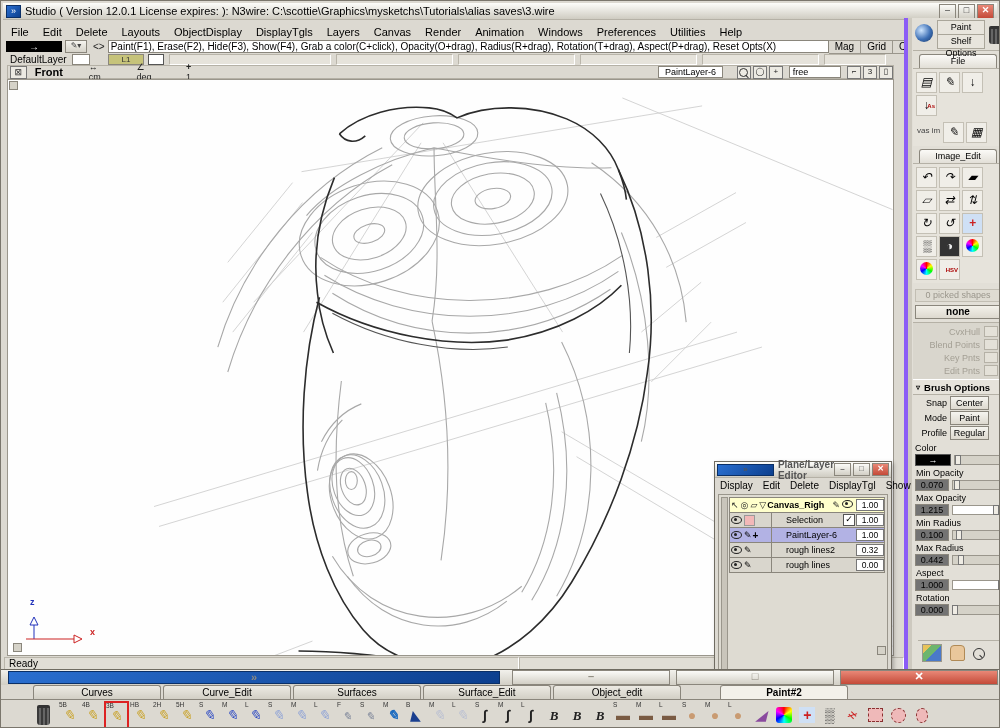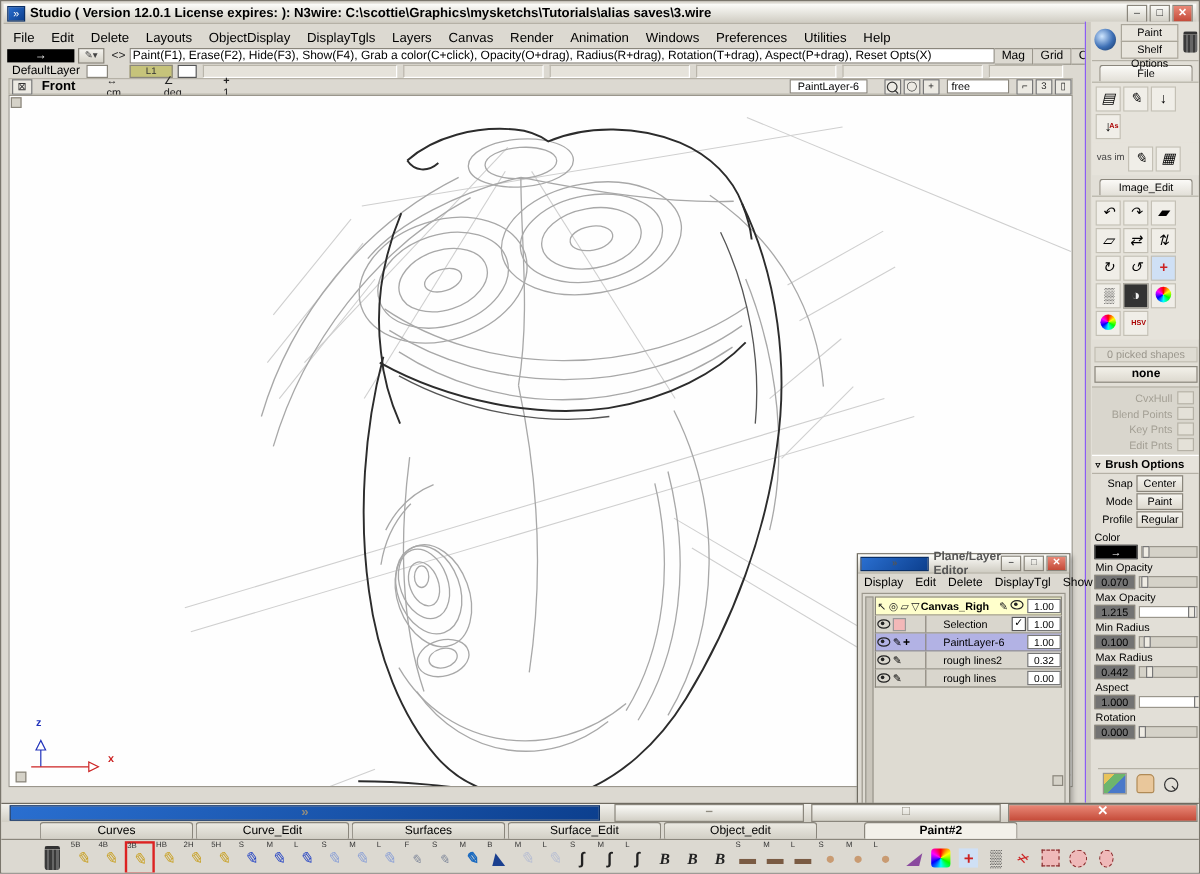--- a/index.html
+++ b/index.html
@@ -1,21 +1,21 @@
 <!DOCTYPE html>
 <html><head>
 <meta charset="utf-8">
 <style>
   html,body{margin:0;padding:0;background:#888;}
   #app{position:relative;width:1000px;height:728px;background:#dcd9d1;font-family:"Liberation Sans",sans-serif;font-size:11px;color:#000;overflow:hidden;border:1px solid #7a766c;box-sizing:border-box;}
   .abs{position:absolute;}
   
   .titlebar{position:absolute;left:2px;top:2px;right:2px;height:16px;background:linear-gradient(#fdfdfa,#cfccc2);display:flex;align-items:center;padding:0 3px;border-bottom:1px solid #b5b1a6;}
   .title-icon{width:13px;height:11px;background:linear-gradient(135deg,#2a6fd0,#0c3f8e);color:#fff;font-size:9px;line-height:10px;text-align:center;margin-right:4px;border:1px solid #0a2f66;}
-  .title-text{font-weight:bold;font-size:11px;white-space:nowrap;overflow:hidden;flex:1;}
+  .title-text{font-weight:normal;font-size:11px;white-space:nowrap;overflow:hidden;flex:1;}
   .winbtns{display:flex;gap:2px;}
   .wb{width:15px;height:13px;border:1px solid #8a867c;background:linear-gradient(#fbfbf8,#d2cfc5);font-size:9px;line-height:11px;text-align:center;color:#333;}
   .wb.close{background:linear-gradient(#e98877,#c44a38);color:#fff;font-weight:bold;}
   .menubar{position:absolute;left:3px;top:24px;width:895px;height:14px;display:flex;align-items:center;}
   .menu-item{padding:0 7px;font-size:11px;white-space:nowrap;}
   
   .toolbar{position:absolute;left:3px;top:39px;width:995px;height:13px;display:flex;align-items:center;}
   .brush-current{width:56px;height:11px;background:#000;color:#fff;text-align:center;font-size:10px;line-height:11px;margin-left:2px;}
   .brush-drop{width:20px;height:11px;border:1px solid #8a867c;background:linear-gradient(#f5f4ef,#d5d2c8);font-size:8px;text-align:center;line-height:10px;margin-left:3px;color:#444;}
   .prompt-prefix{font-size:10px;margin:0 3px 0 6px;color:#222;}
@@ -34,21 +34,21 @@
   .vh-name{font-weight:bold;font-size:11px;margin-left:8px;}
   .vh-unit{font-size:9px;color:#222;margin-left:26px;}
   .vh-field{height:10px;background:#fff;border:1px solid #8a867c;font-size:9px;line-height:10px;padding:0 3px;}
   .mini{width:13px;height:11px;border:1px solid #777;background:#eceae3;text-align:center;font-size:8px;line-height:10px;color:#222;margin-left:2px;position:relative;}
   .magi{position:relative;width:7px;height:7px;border:1px solid #333;border-radius:50%;display:inline-block;margin-top:1px;}
   .magi::after{content:"";position:absolute;width:4px;height:1px;background:#333;transform:rotate(45deg);left:5px;top:7px;}
   .canvas{position:absolute;left:6px;top:78px;width:887px;height:577px;background:#fefefe;border:1px solid #9a968c;box-sizing:border-box;}
   .statusbar{position:absolute;left:3px;top:656px;width:995px;height:13px;display:flex;}
   .st-cell{height:11px;border:1px solid #b9b5aa;border-right-color:#fff;border-bottom-color:#fff;background:#e0ddd5;font-size:10px;line-height:11px;padding:0 4px;}
   
-  .rp{position:absolute;left:903px;top:17px;width:95px;height:651px;background:#e2dfd7;border-left:1px solid #8b5cf6;box-sizing:border-box;overflow:hidden;}
+  .rp{position:absolute;left:903px;top:17px;width:95px;height:651px;background:#e2dfd7;border-left:4px solid #8b5cf6;box-sizing:border-box;overflow:hidden;}
   .rp-scroll{position:absolute;left:0;top:0;width:4px;height:100%;background:#cdc9bf;}
   .rp-inner{position:absolute;left:5px;top:0;width:90px;height:100%;}
   .rp-head{height:32px;position:relative;border-bottom:1px solid #b5b1a6;}
   .globe{position:absolute;left:2px;top:6px;width:18px;height:18px;border-radius:50%;background:radial-gradient(circle at 35% 35%,#cfe6ff,#3d6fb5 55%,#16335f);}
   .rp-headbtn{position:absolute;left:24px;width:46px;height:13px;border:1px solid #aaa69a;background:#e8e5dd;font-size:9px;text-align:center;line-height:12px;}
   .trash{position:absolute;right:2px;top:8px;width:12px;height:15px;background:repeating-linear-gradient(90deg,#3a3a3a 0 2px,#666 2px 4px);border-radius:2px 2px 3px 3px;border-top:3px solid #333;}
   .rp-tab{margin:3px 6px 0;height:13px;border:1px solid #8a867c;border-bottom:none;border-radius:3px 3px 0 0;background:linear-gradient(#fbfaf7,#e2dfd7);text-align:center;font-size:9px;line-height:13px;}
   .icon-grid{display:flex;flex-wrap:wrap;padding:2px 0 2px 2px;border-top:1px solid #b5b1a6;background:#e6e3db;}
   .tile{width:19px;height:19px;margin:1px;border:1px solid #c4c0b5;background:#f0eee8;text-align:center;font-size:12px;line-height:18px;position:relative;overflow:hidden;}
   .tile small{position:absolute;right:1px;bottom:0;font-size:6px;font-weight:bold;color:#a00;}
@@ -311,20 +311,24 @@
     <svg class="abs" style="left:8px;bottom:8px" width="100" height="52" viewBox="0 0 100 52">
       <text x="14" y="10" font-size="9" font-weight="bold" fill="#2233bb">z</text>
       <path d="M18,22 L14,30 L22,30 Z" fill="none" stroke="#2233bb"></path>
       <line x1="18" y1="30" x2="18" y2="44" stroke="#2233bb"></line>
       <line x1="10" y1="44" x2="58" y2="44" stroke="#cc2222"></line>
       <path d="M58,40 L66,44 L58,48 Z" fill="#fff" stroke="#cc2222"></path>
       <text x="74" y="40" font-size="9" font-weight="bold" fill="#cc2222">x</text>
     </svg>
   </div>
 
+  <div class="statusbar">
+    <span class="st-cell" style="width:505px">Ready</span>
+    <span class="st-cell" style="width:375px"></span>
+  </div>
 
   <div class="rp">
     <div class="rp-scroll"></div>
     <div class="rp-inner">
       <div class="rp-head">
         <span class="globe"></span>
         <span class="rp-headbtn" style="top:2px">Paint</span>
         <span class="rp-headbtn" style="top:16px">Shelf Options</span>
         <span class="trash"></span>
       </div>

